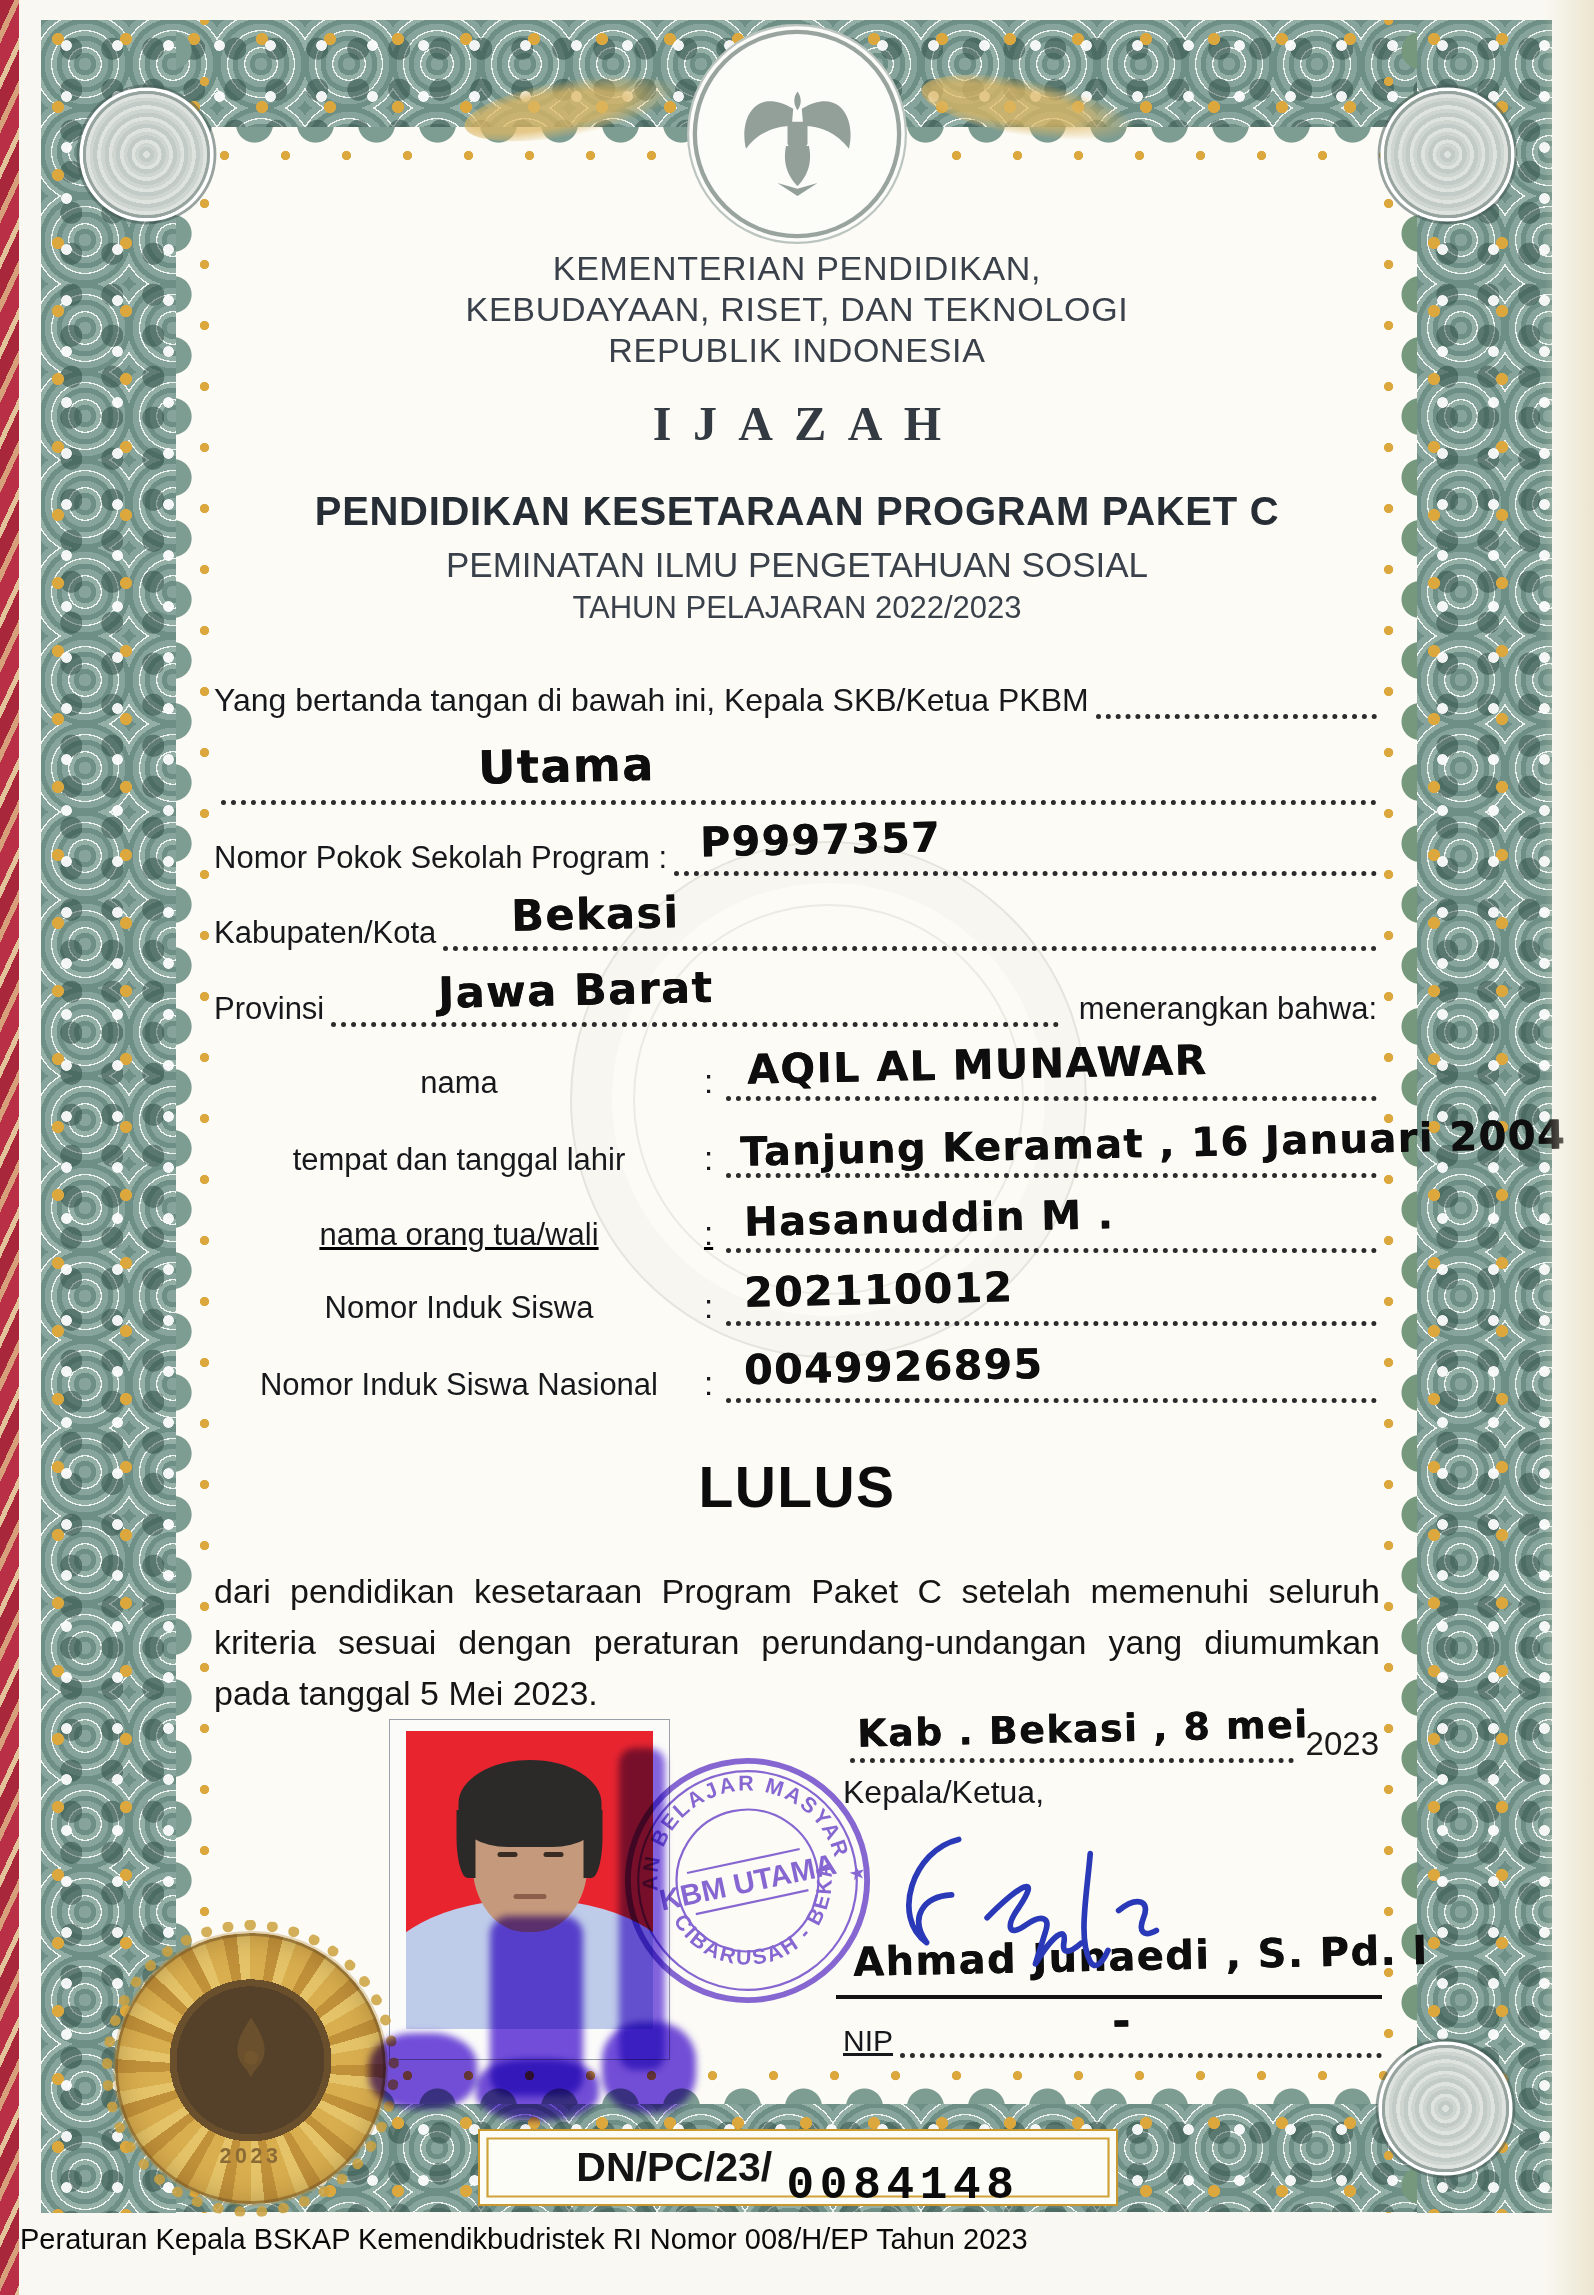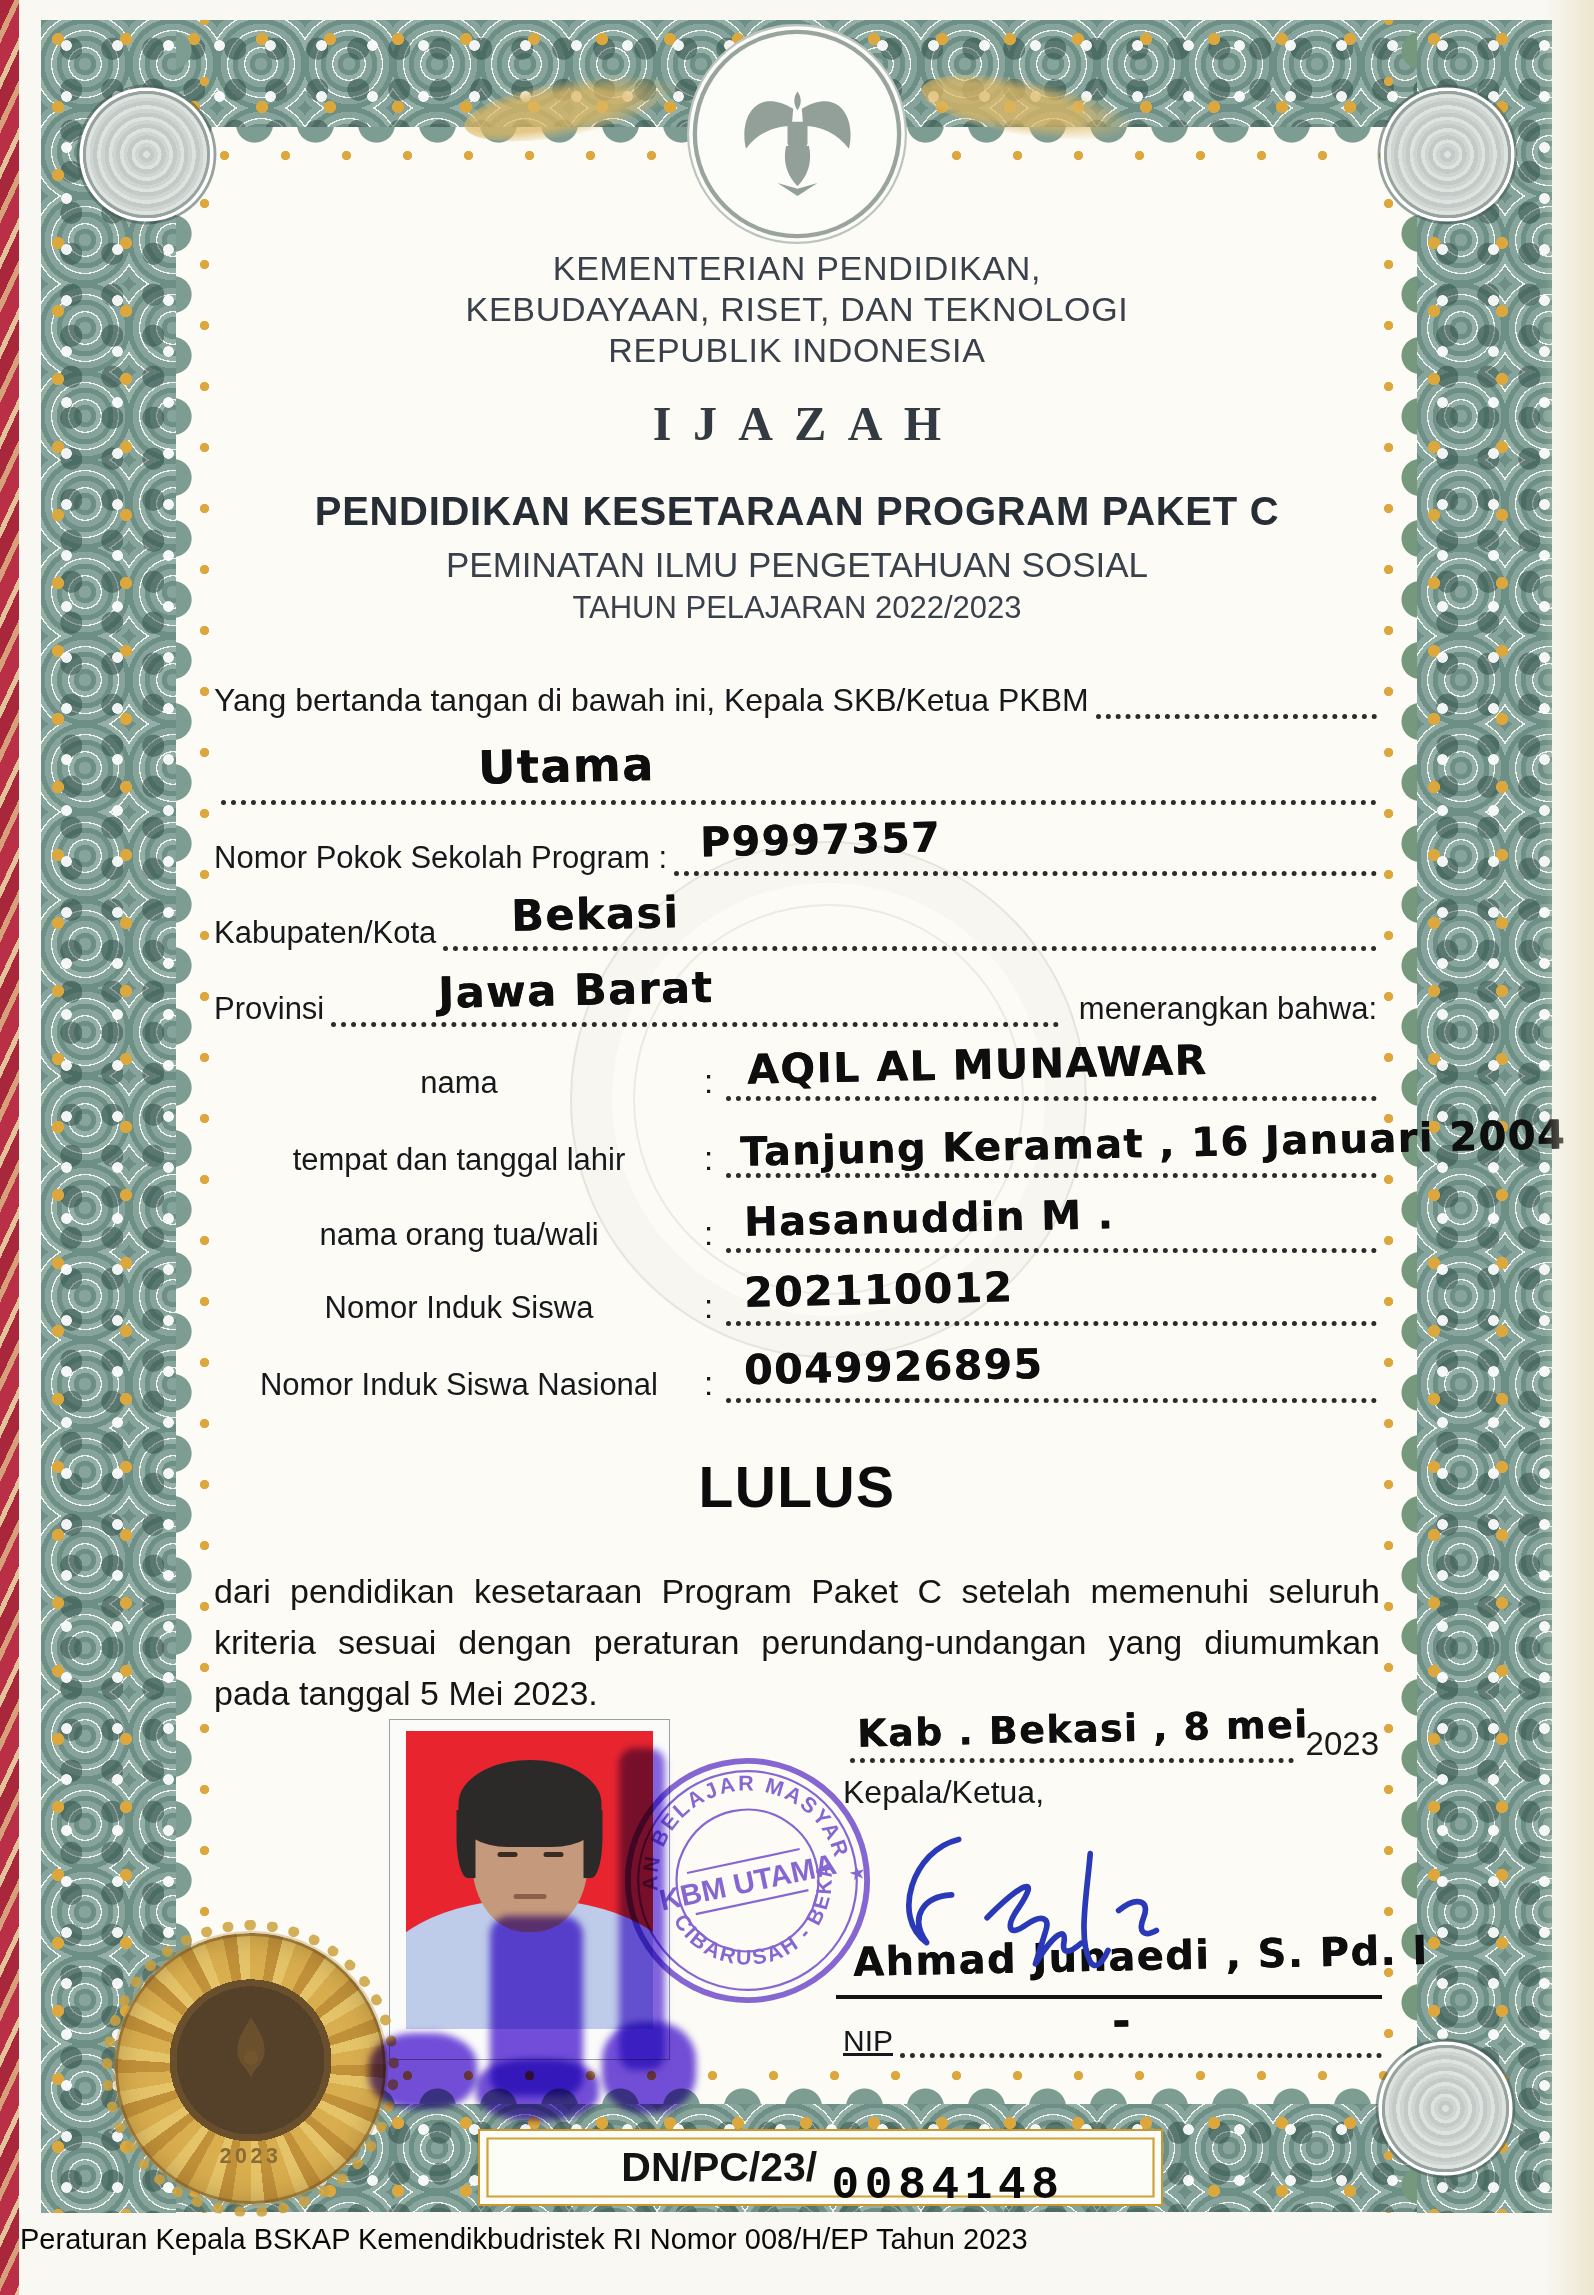--- a/index.html
+++ b/index.html
@@ -79,21 +79,21 @@
   .hand{font-family:"DejaVu Sans", sans-serif;font-weight:700;color:#0e0e0e;white-space:nowrap;
     transform:rotate(-1.2deg);letter-spacing:1.4px;text-shadow:0.4px 0 currentColor;}
   .fill .hand{position:absolute;bottom:7.1px;}
   #row-intro{top:669px;height:50px;} #row-intro .lbl{font-size:32px;}
   #row-inst{top:747px;height:58px;} #row-inst .hand{left:257px;font-size:46px;}
   #row-npsn{top:813px;height:63px;} #row-npsn .hand{left:26px;font-size:41px;}
   #row-kab{top:888px;height:63px;} #row-kab .hand{left:68px;font-size:43px;}
   #row-prov{top:964px;height:63px;} #row-prov .hand{left:107px;font-size:43px;}
   #row-nama{top:1038px;height:63px;} #row-nama .hand{left:21.4px;font-size:41px;}
   #row-ttl{top:1112px;height:66px;} #row-ttl .hand{left:14.3px;font-size:40px;}
-  #row-wali{top:1189px;height:64px;} #row-wali .hand{left:18.5px;font-size:40px;}
+  #row-wali{top:1189px;height:64px;text-decoration:underline;} #row-wali .hand{left:18.5px;font-size:40px;}
   #row-nis{top:1263px;height:63px;} #row-nis .hand{left:18.5px;font-size:41px;}
   #row-nisn{top:1340px;height:63px;} #row-nisn .hand{left:18.5px;font-size:41px;}
 
   
   #photo-frame{position:absolute;left:389px;top:1719px;width:279px;height:339px;background:#fbfbfa;
     border:1.4px solid #9aa0a8;z-index:4;}
   #photo{position:absolute;left:15.7px;top:11.4px;right:15.7px;bottom:30px;background:#e8242f;overflow:hidden;}
   .shirt{position:absolute;left:-12%;right:-12%;bottom:-7.1px;height:46%;background:#becbe9;
     border-radius:50% 50% 0 0/60% 60% 0 0;}
   .neck{position:absolute;left:50%;transform:translateX(-50%);bottom:40%;width:54px;height:44px;background:#b58a6d;}
@@ -141,21 +141,21 @@
     box-shadow:inset 0 0 0 2.9px rgba(122,90,40,.6), inset 0 0 30px rgba(90,60,20,.35), 0 0 0 2.1px rgba(180,140,60,.35);}
   #gold-seal::before{content:"";position:absolute;inset:-13px;border-radius:50%;
     border:11.4px dotted #cda23f;opacity:.85;}
   .seal-logo{position:absolute;left:50%;top:44%;transform:translate(-50%,-50%);width:86px;height:86px;}
   .seal-year{position:absolute;left:0;right:0;top:211px;text-align:center;font-size:21.4px;font-weight:700;
     color:#8a6b36;letter-spacing:3.6px;}
 
   
   #serial-box{position:absolute;left:478px;top:2129px;width:636px;height:73px;background:#fdfdf8;
     border:2.9px solid #c9992f;box-shadow:inset 0 0 0 6.4px #fdfdf8, inset 0 0 0 8.6px #cfa339;z-index:4;
-    display:flex;align-items:center;justify-content:center;gap:14.3px;padding-left:45px;}
+    display:flex;align-items:center;justify-content:center;gap:14.3px;}
   .serial-prefix{font-size:41px;font-weight:700;color:#141414;}
   .serial-number{font-family:"Liberation Mono", monospace;font-size:46px;font-weight:700;
     letter-spacing:5.7px;color:#0b0b0b;margin-top:36px;}
 
   #footer{position:absolute;left:20px;top:2223px;font-size:29px;color:#0a0a0a;z-index:6;}
 </style>
 </head>
 <body>
 
 <div class="page">

